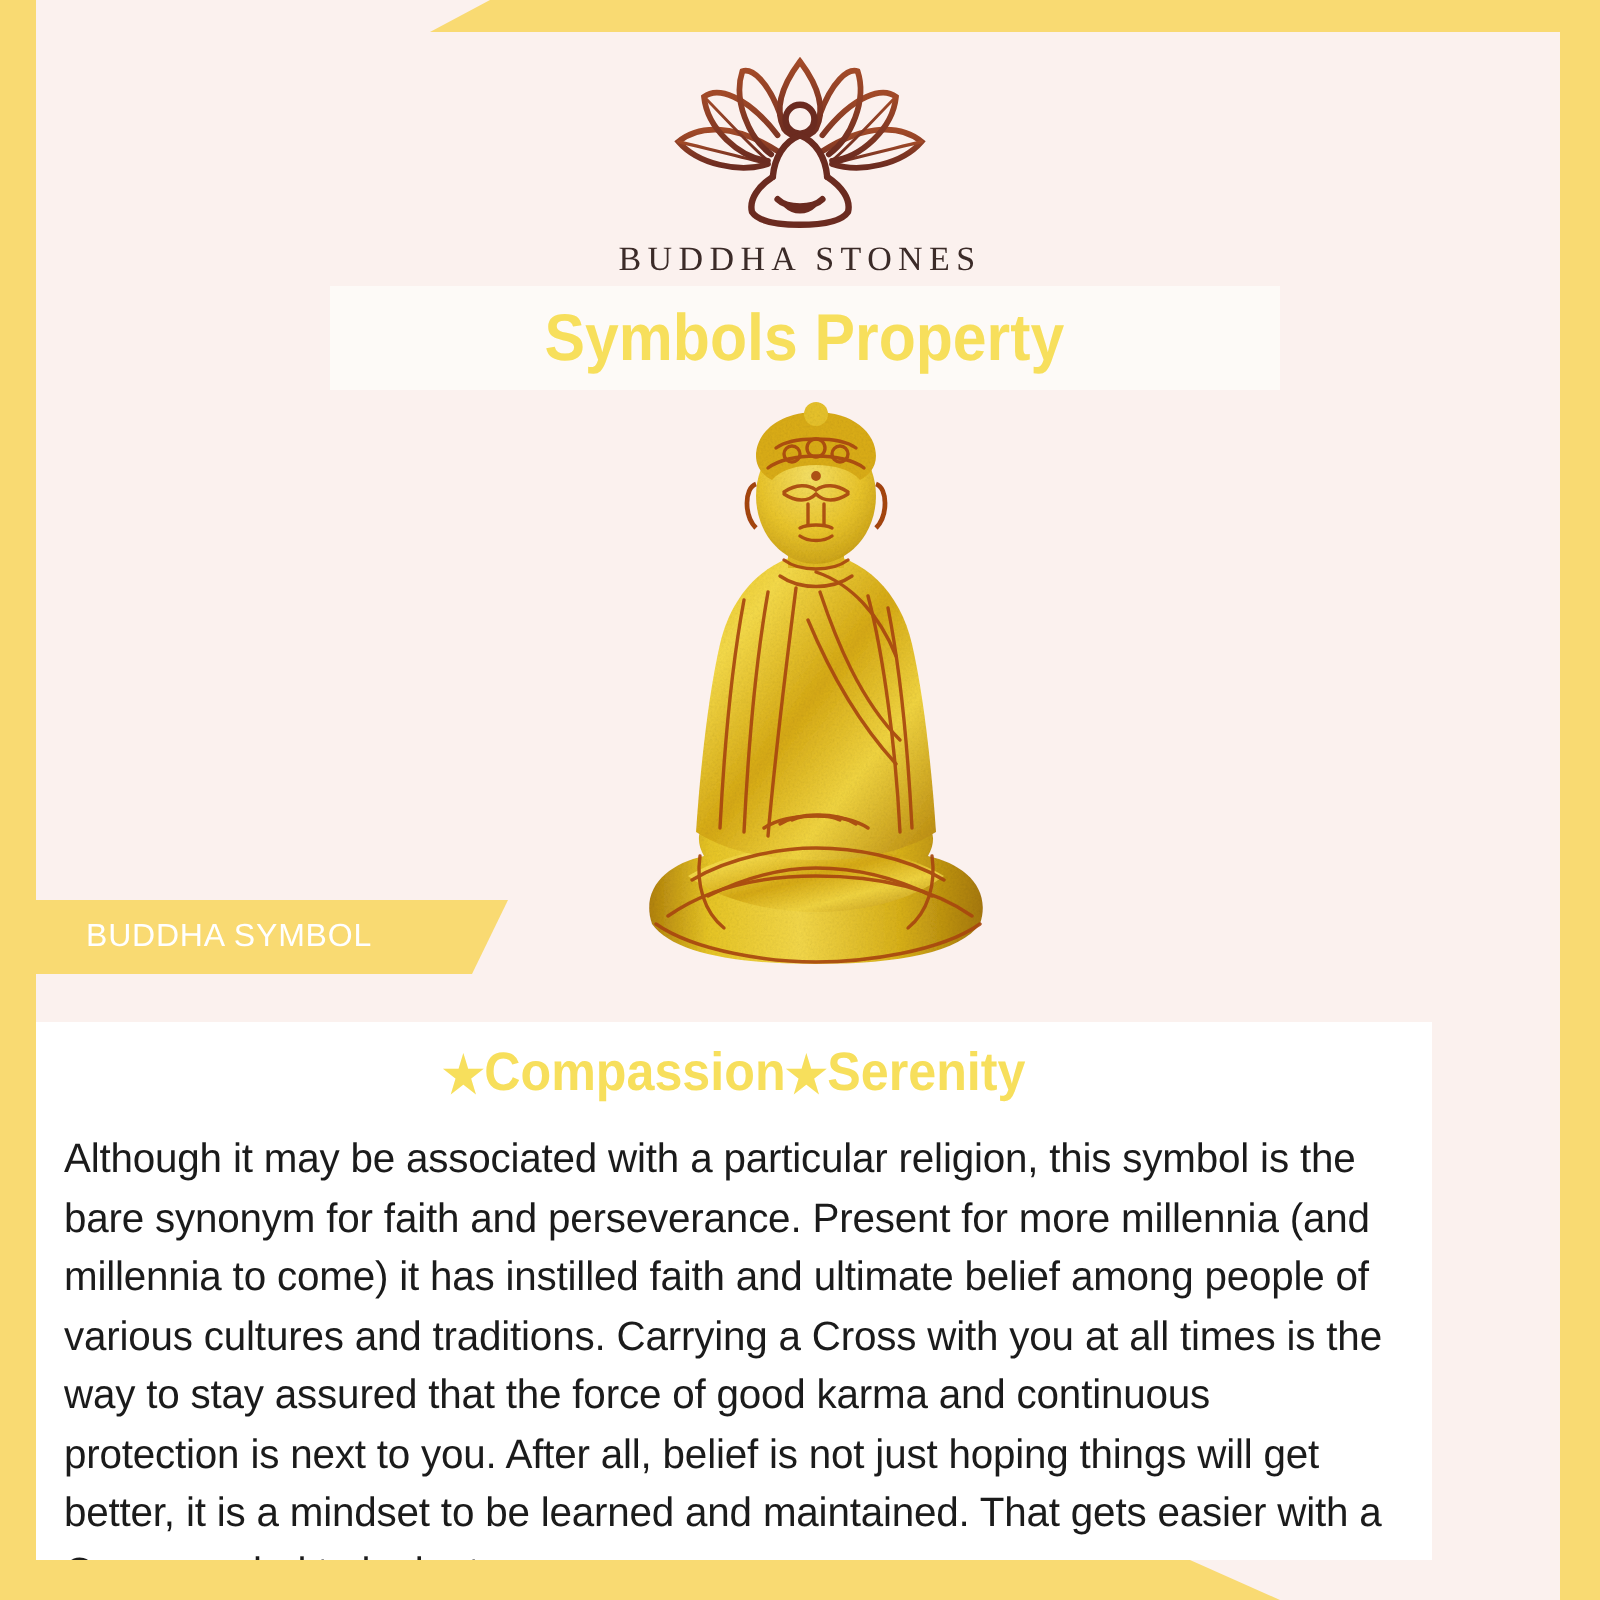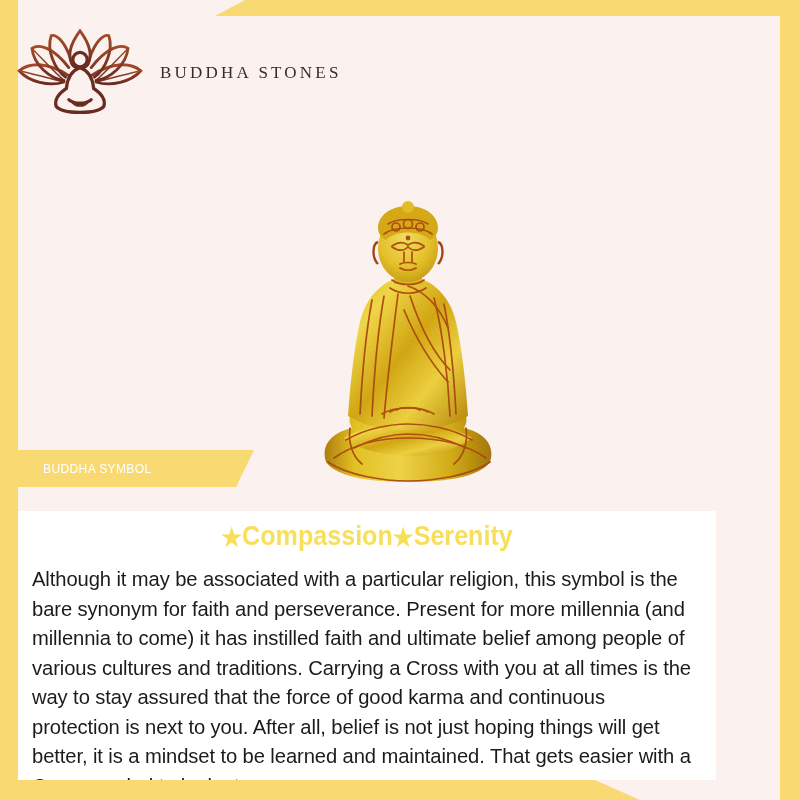--- a/index.html
+++ b/index.html
@@ -26,21 +26,21 @@
   .band-bottom{
     position:absolute;left:0;bottom:0;width:640px;height:20px;background:#f9da72;
     clip-path:polygon(0 0, 595px 0, 100% 100%, 0 100%);
   }
   .inner-frame{
     position:absolute;left:18px;top:16px;right:20px;bottom:20px;background:#fbf1ee;
   }
 
   
   .logo-wrap{
-    position:absolute;left:0;right:0;top:26px;display:flex;flex-direction:row;
+    position:absolute;left:0;right:0;top:26px;display:flex;flex-direction:column;
     align-items:center;
   }
   .logo-mark{width:160px;height:92px;display:block;}
   .logo-word{
     margin-top:2px;
     font-family:"Liberation Serif", serif;
     font-size:17px;letter-spacing:3.2px;color:#3b2b28;font-weight:400;
   }
 
   
@@ -63,21 +63,21 @@
   .buddha svg{display:block;width:215px;height:290px;}
 
   
   .ribbon{
     position:absolute;left:18px;top:450px;width:236px;height:37px;
     background:#f9da72;
     clip-path:polygon(0 0, 100% 0, calc(100% - 18px) 100%, 0 100%);
     display:flex;align-items:center;
   }
   .ribbon .ribbon-text{
-    margin-left:25px;color:#ffffff;font-size:12px;letter-spacing:.4px;
+    margin-left:25px;color:#ffffff;font-size:16px;letter-spacing:.4px;
   }
 
   
   .content{
     position:absolute;left:18px;top:511px;width:698px;bottom:20px;
     background:#ffffff;
   }
   .subtitle{
     text-align:center;margin:10px 0 0 0;
     font-family:"Liberation Sans Narrow","Liberation Sans",sans-serif;
@@ -140,20 +140,23 @@
           <path d="M100 52 C110 56 116 66 117 78"></path>
           <path d="M83 78 C74 84 68 92 70 100 C74 106 86 108 100 108 C114 108 126 106 130 100 C132 92 126 84 117 78"></path>
           <path d="M86 92 C92 98 108 98 114 92"></path>
           <path d="M92 96 C96 100 104 100 108 96"></path>
         </g>
       </svg>
     </span>
     <div class="logo-word">BUDDHA STONES</div>
   </div>
 
+  <div class="title-strip">
+    <span class="title-text">Symbols Property</span>
+  </div>
 
   <div class="buddha">
     <svg viewBox="0 0 215 290" xmlns="http://www.w3.org/2000/svg">
       <defs>
         <linearGradient id="gold" x1="0" y1="0" x2="1" y2="1">
           <stop offset="0%" stop-color="#e8c21f"></stop>
           <stop offset="22%" stop-color="#f7dc4a"></stop>
           <stop offset="48%" stop-color="#d8ab14"></stop>
           <stop offset="70%" stop-color="#f3d641"></stop>
           <stop offset="100%" stop-color="#b8860b"></stop>

